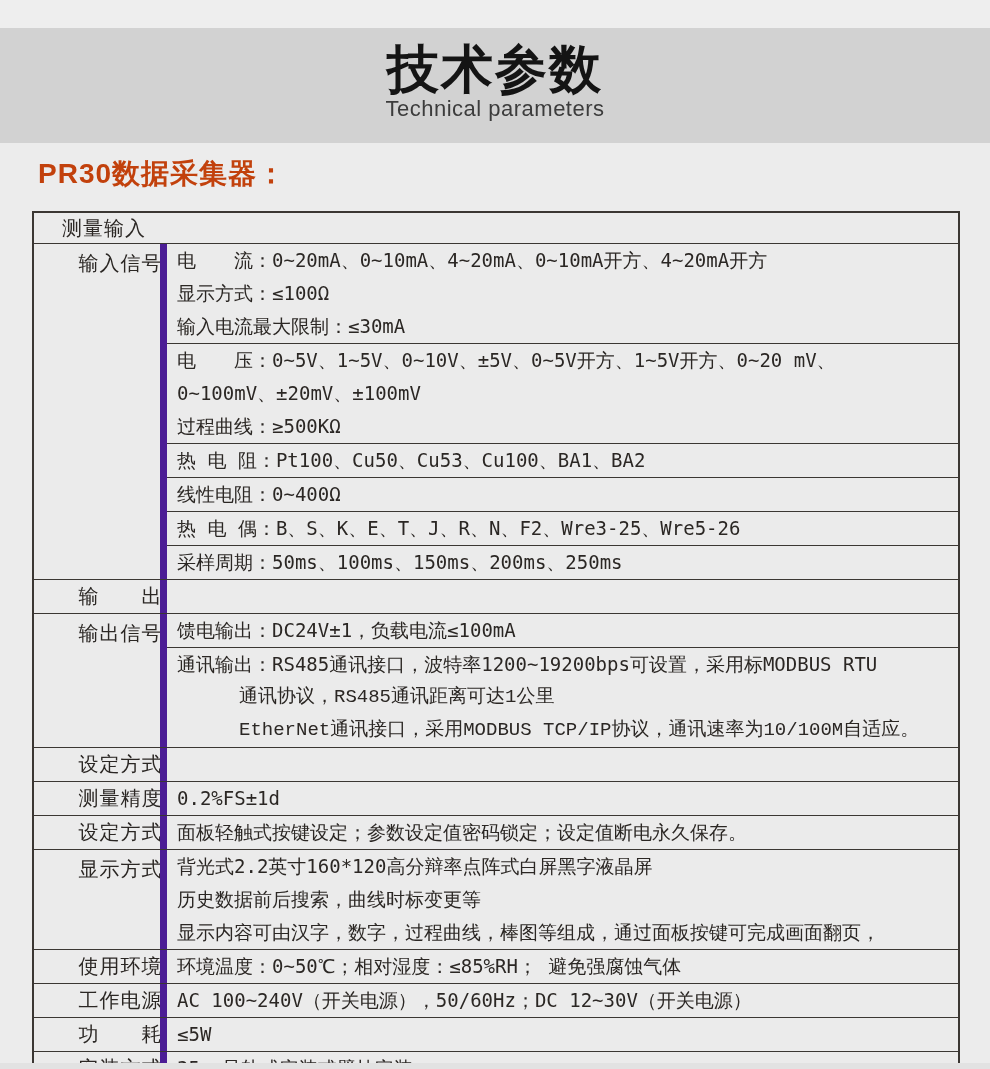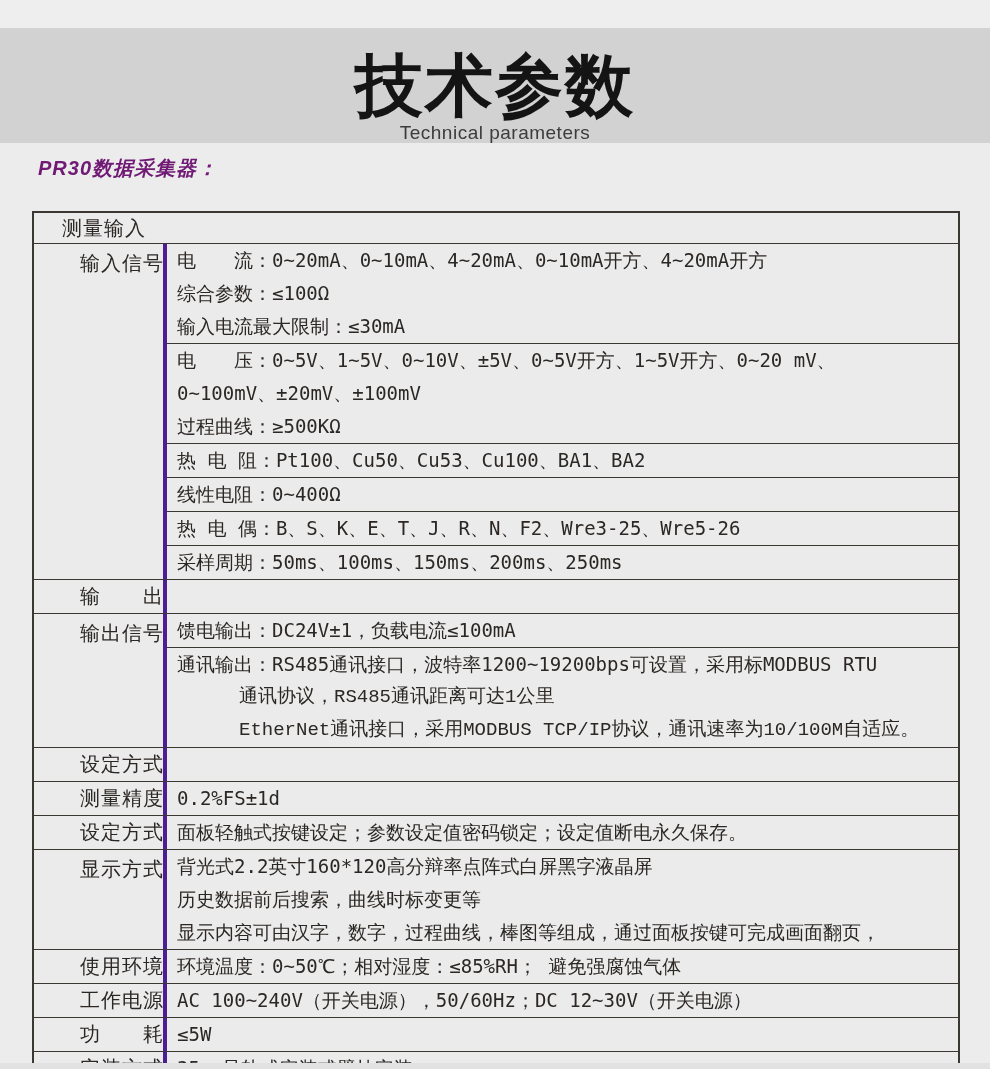--- a/index.html
+++ b/index.html
@@ -10,44 +10,44 @@
     color:#2b2724;
     overflow:hidden;
   }
   
   .top-strip{position:absolute;left:0;top:0;width:990px;height:28px;background:#eeeeee;}
   .title-band{
     position:absolute;left:0;top:28px;width:990px;height:115px;
     background:#d2d2d2;text-align:center;
   }
   .main-title{
-    margin:0;padding-top:28px;
-    font-size:68px;line-height:58px;font-weight:bold;
+    margin:0;padding-top:12px;
+    font-size:52px;line-height:58px;font-weight:bold;
     letter-spacing:2px;color:#141414;
   }
   .sub-title{
-    margin:8px;font-size:19px;line-height:22px;color:#3c3c3c;
+    margin:0;font-size:22px;line-height:22px;color:#3c3c3c;
     letter-spacing:0.5px;
   }
   
   .product-heading{
     position:absolute;left:38px;top:155px;
-    font-size:20px;font-weight:600;color:#701a75;letter-spacing:1px;font-style:italic;
+    font-size:28px;font-weight:600;color:#c2410c;letter-spacing:1px;
   }
   
   .spec-table{
     position:absolute;left:32px;top:211px;width:924px;
     border:2px solid #3b3733;background:#ebebeb;
     font-size:19px;
   }
   .t-row{display:flex;border-bottom:1px solid #3b3733;}
   .t-row:last-child{border-bottom:none;}
   .t-label{
     flex:0 0 133px;width:133px;box-sizing:border-box;
-    border-right:4px solid #4c1d95;
+    border-right:7px solid #4c1d95;
     display:flex;align-items:center;justify-content:center;
     font-size:20px;letter-spacing:1px;white-space:nowrap;overflow:hidden;padding-left:47px;
   }
   .t-label.top-align{align-items:flex-start;padding-top:6px;}
   .t-row.section-full .t-label{
     flex:1 1 auto;width:auto;border-right:none;
     justify-content:flex-start;padding-left:28px;height:30px;
   }
   .t-row.section .t-label{height:33px;}
   .t-content{flex:1 1 auto;min-width:0;overflow:hidden;}
@@ -80,21 +80,21 @@
 
   <div class="t-row section-full">
     <div class="t-label">测量输入</div>
   </div>
 
   <div class="t-row">
     <div class="t-label top-align">输入信号</div>
     <div class="t-content">
       <div class="sub-cell">
         <div class="spec-line">电　　流：0~20mA、0~10mA、4~20mA、0~10mA开方、4~20mA开方</div>
-        <div class="spec-line">综合参数：≤100Ω</div>
+        <div class="spec-line">显示方式：≤100Ω</div>
         <div class="spec-line">输入电流最大限制：≤30mA</div>
       </div>
       <div class="sub-cell">
         <div class="spec-line">电　　压：0~5V、1~5V、0~10V、±5V、0~5V开方、1~5V开方、0~20 mV、</div>
         <div class="spec-line">0~100mV、±20mV、±100mV</div>
         <div class="spec-line">过程曲线：≥500KΩ</div>
       </div>
       <div class="sub-cell">
         <div class="spec-line">热 电 阻：Pt100、Cu50、Cu53、Cu100、BA1、BA2</div>
       </div>

